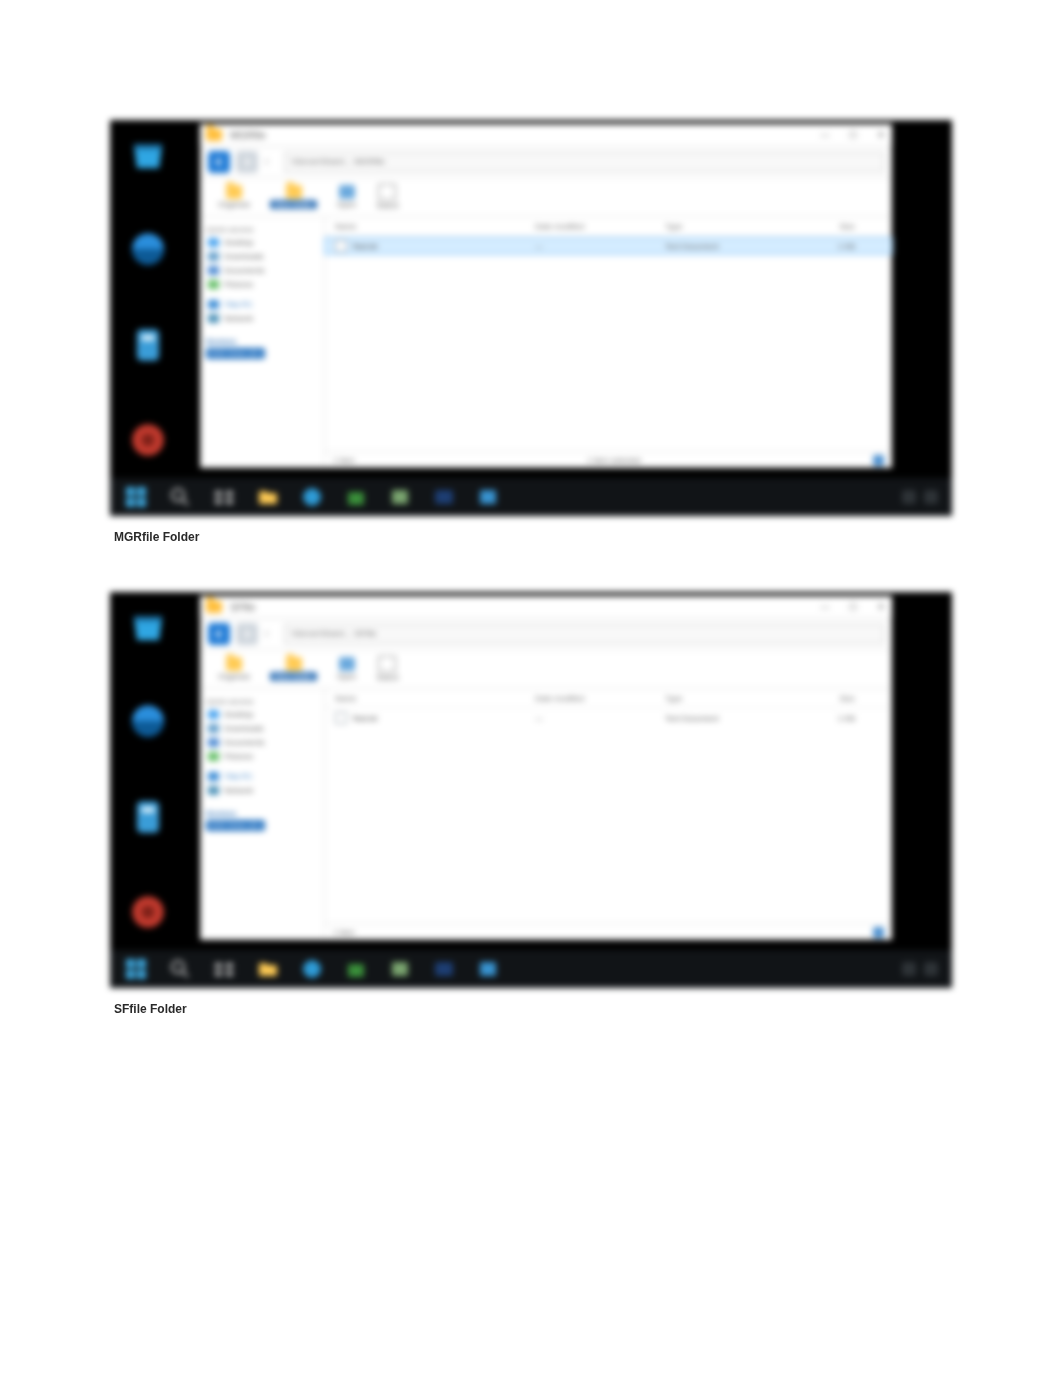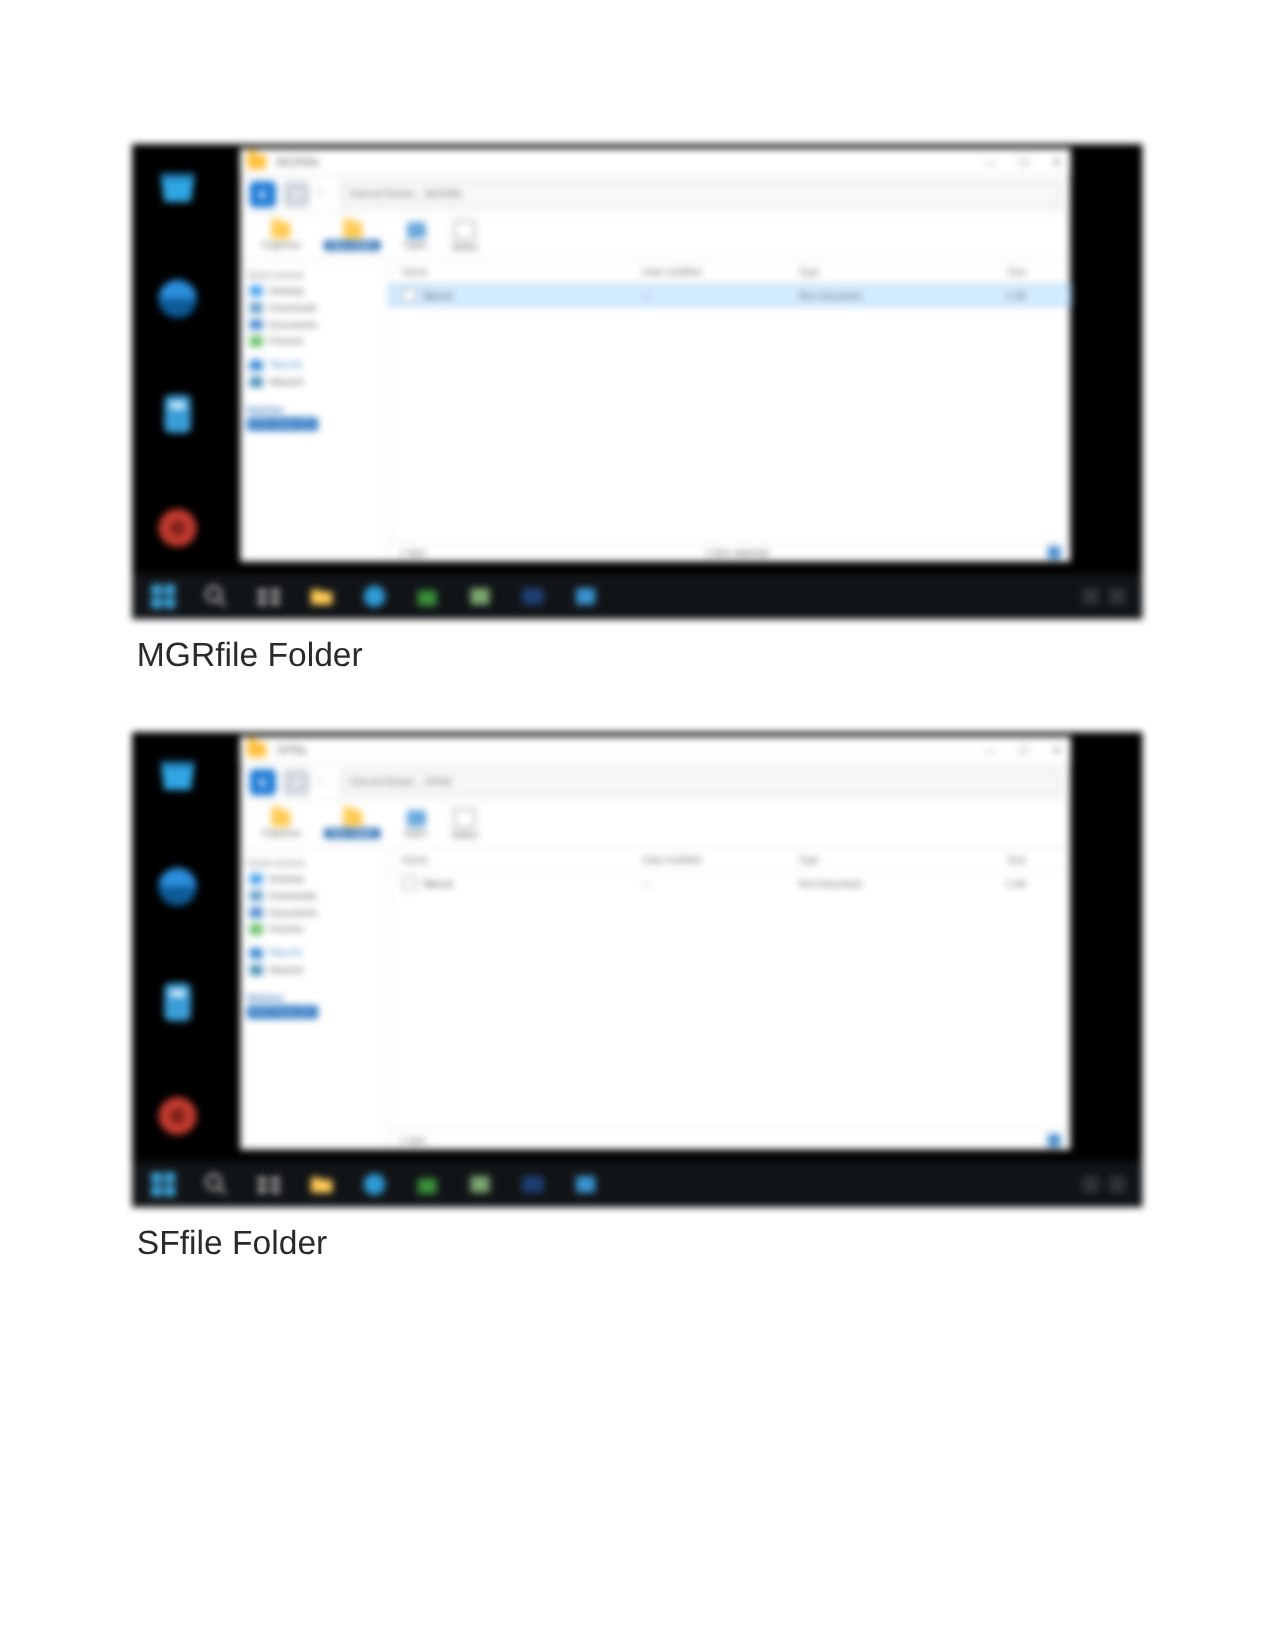--- a/index.html
+++ b/index.html
@@ -12,21 +12,22 @@
     color: #2a2a2a;
   }
   .page {
     padding: 120px 110px 80px 110px;
   }
   .figure {
     margin-bottom: 18px;
   }
   .caption {
     margin: 14px 0 48px 4px;
-    font-size: 28px;
+    font-size: 12px;
+    font-weight: bold;
   }
 
   
   .shot {
     width: 100%;
     height: 396px;
     background: #000;
     position: relative;
     overflow: hidden;
     filter: blur(3px);

